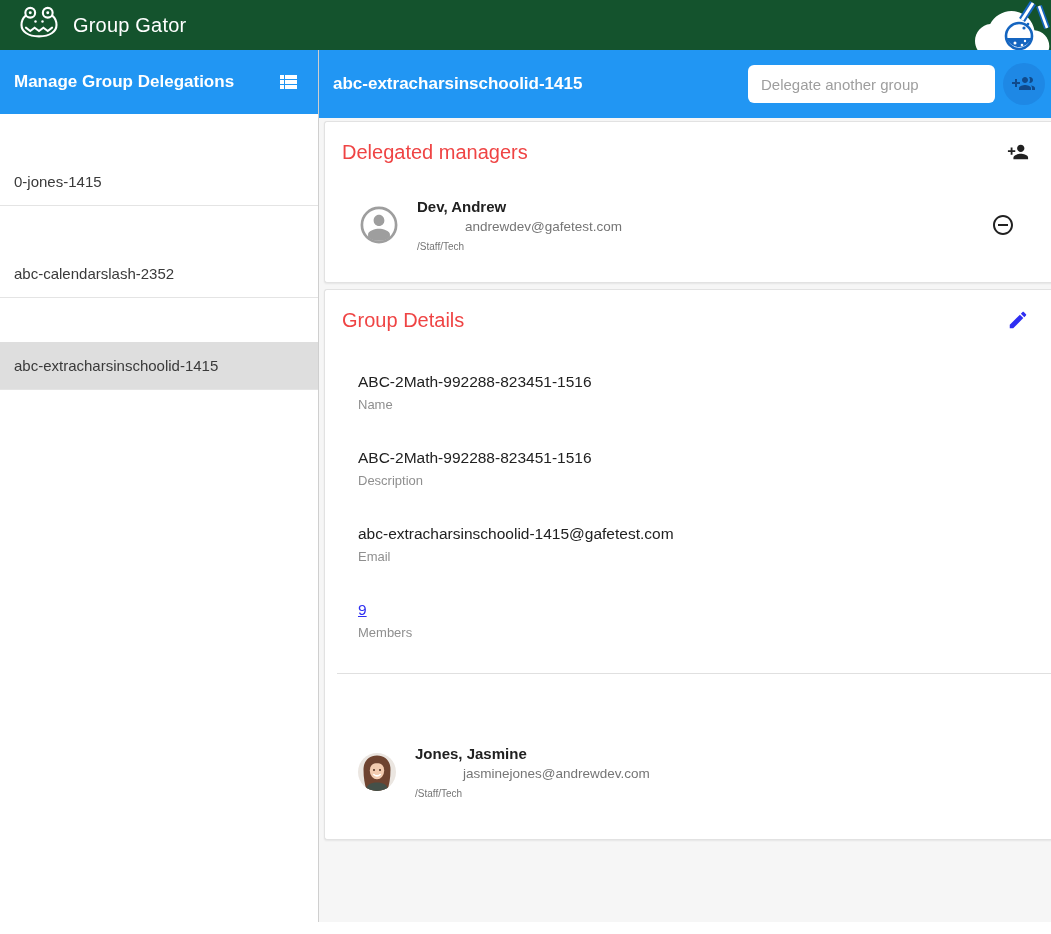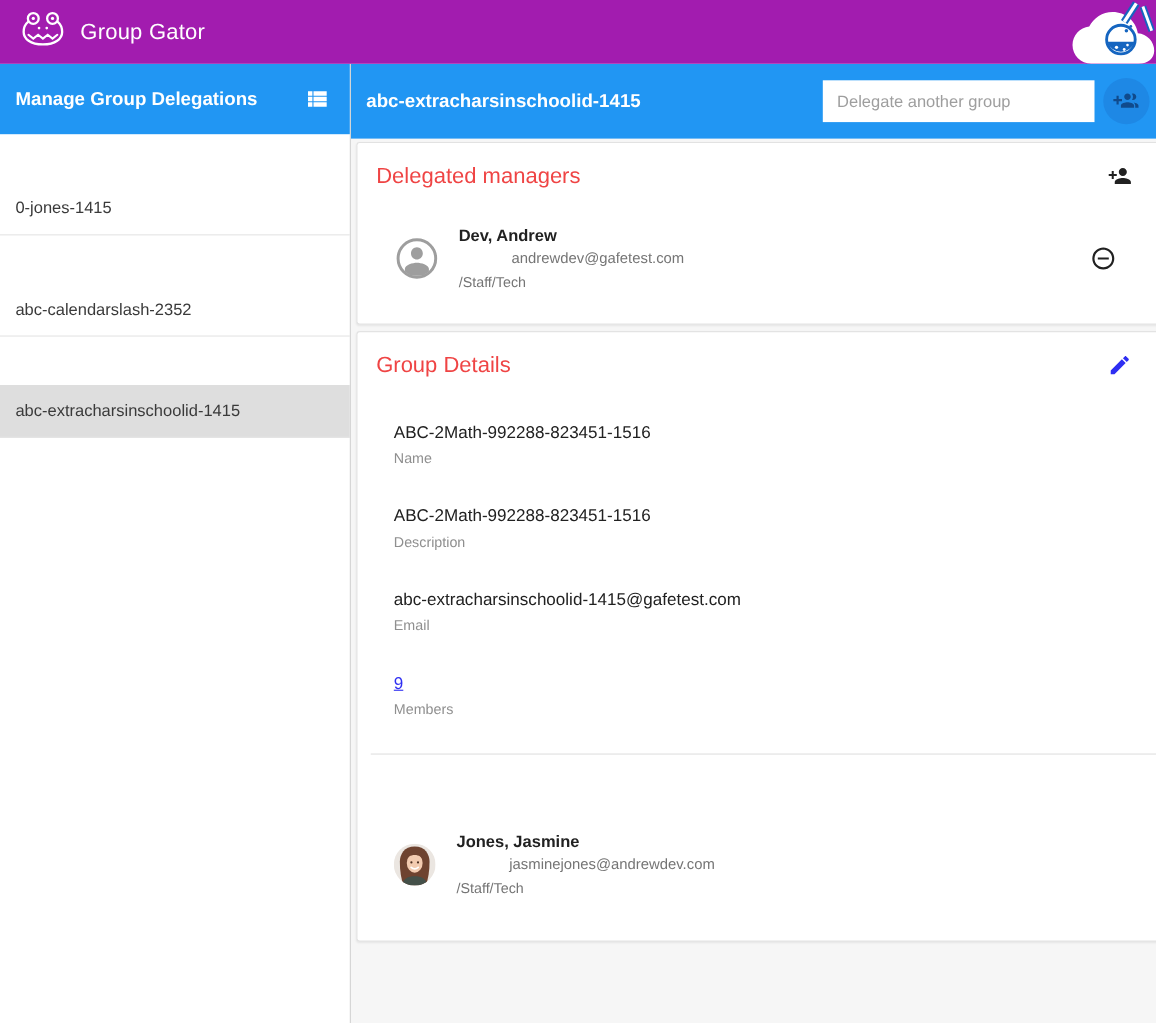--- a/index.html
+++ b/index.html
@@ -1,20 +1,20 @@
 <!DOCTYPE html>
 <html><head>
 <meta charset="utf-8">
 <style>
   * { margin:0; padding:0; box-sizing:border-box; }
   html,body { width:1051px; height:934px; overflow:hidden; background:#fff;
               font-family:"Liberation Sans", sans-serif; }
 
   
-  .app-header { height:58px; background:#a21caf; display:flex; align-items:center;
+  .app-header { height:50px; background:#14532d; display:flex; align-items:center;
                 padding-left:18px; position:relative; overflow:hidden; }
   .app-title  { color:#fff; font-size:20px; margin-left:13px; letter-spacing:.2px; }
   .gator      { width:42px; height:42px; display:block; }
   .cloud-wrap { position:absolute; right:-10px; top:-4px; width:88px; height:64px; }
 
   
   .shell   { display:flex; height:872px; }
   .sidebar { width:319px; flex-shrink:0; background:#fff; border-right:1px solid #cfcfcf;
              display:flex; flex-direction:column; }
   .sidebar-header { height:64px; background:#2196F3; color:#fff; display:flex;
@@ -24,21 +24,21 @@
   .list-icon { width:24px; height:24px; fill:#fff; cursor:pointer; }
   .side-item { height:48px; display:flex; align-items:center; padding-left:14px;
                font-size:15px; color:#3a3a3a; border-bottom:1px solid #e4e4e4; cursor:pointer;margin-top:44px; }
   .side-item.selected { background:#dedede; }
 
   
   .main { flex:1; display:flex; flex-direction:column; background:#f6f6f6; overflow:hidden; }
   .main-header { height:68px; background:#2196F3; display:flex; align-items:center;
                  padding:0 6px 0 14px; flex-shrink:0; }
   .group-title { color:#fff; font-size:17px; font-weight:700; flex:1; }
-  .delegate-input { width:247px; height:38px; border:none; border-radius:0;
+  .delegate-input { width:247px; height:38px; border:none; border-radius:6px;
                     padding:0 13px; font-size:15px; color:#333; outline:none; }
   .delegate-input::placeholder { color:#9e9e9e; }
   .add-group-btn { width:42px; height:42px; border-radius:50%; background:#1E88E5;
                    border:none; margin-left:8px; display:flex; align-items:center;
                    justify-content:center; cursor:pointer; flex-shrink:0; }
   .add-group-btn svg { width:24px; height:24px; fill:rgba(0,0,30,0.45); }
 
   
   .content { flex:1; padding:3px 0 0 5px; overflow:hidden; }
   .card { background:#fff; border:1px solid #e2e2e2; border-right:none;
@@ -64,21 +64,21 @@
 
   .owners   { padding:37px 40px 0 33px; }
 
   
   .person-row { display:flex; align-items:center; margin-top:34px; }
   .pr-managers { padding-left:18px; padding-right:14px; }
   .avatar { width:38px; height:38px; flex-shrink:0; }
   .p-info { margin-left:19px; }
   .p-name { font-size:15px; font-weight:700; color:#212121; }
   .p-mail { font-size:13.5px; color:#757575; margin-top:4px;margin-left:48px; }
-  .p-org  { font-size:13px; color:#757575; margin-top:7px; }
+  .p-org  { font-size:10px; color:#757575; margin-top:7px; }
   .remove-btn { margin-left:auto; }
   .remove-btn svg { width:24px; height:24px; fill:#212121; }
 </style>
 </head>
 <body>
 
 <div class="app-header">
   <span>
     <svg class="gator" viewBox="0 0 48 48" fill="none" stroke="#fff" stroke-width="2.4" stroke-linecap="round">
       <circle cx="14" cy="10" r="5.6"></circle>

